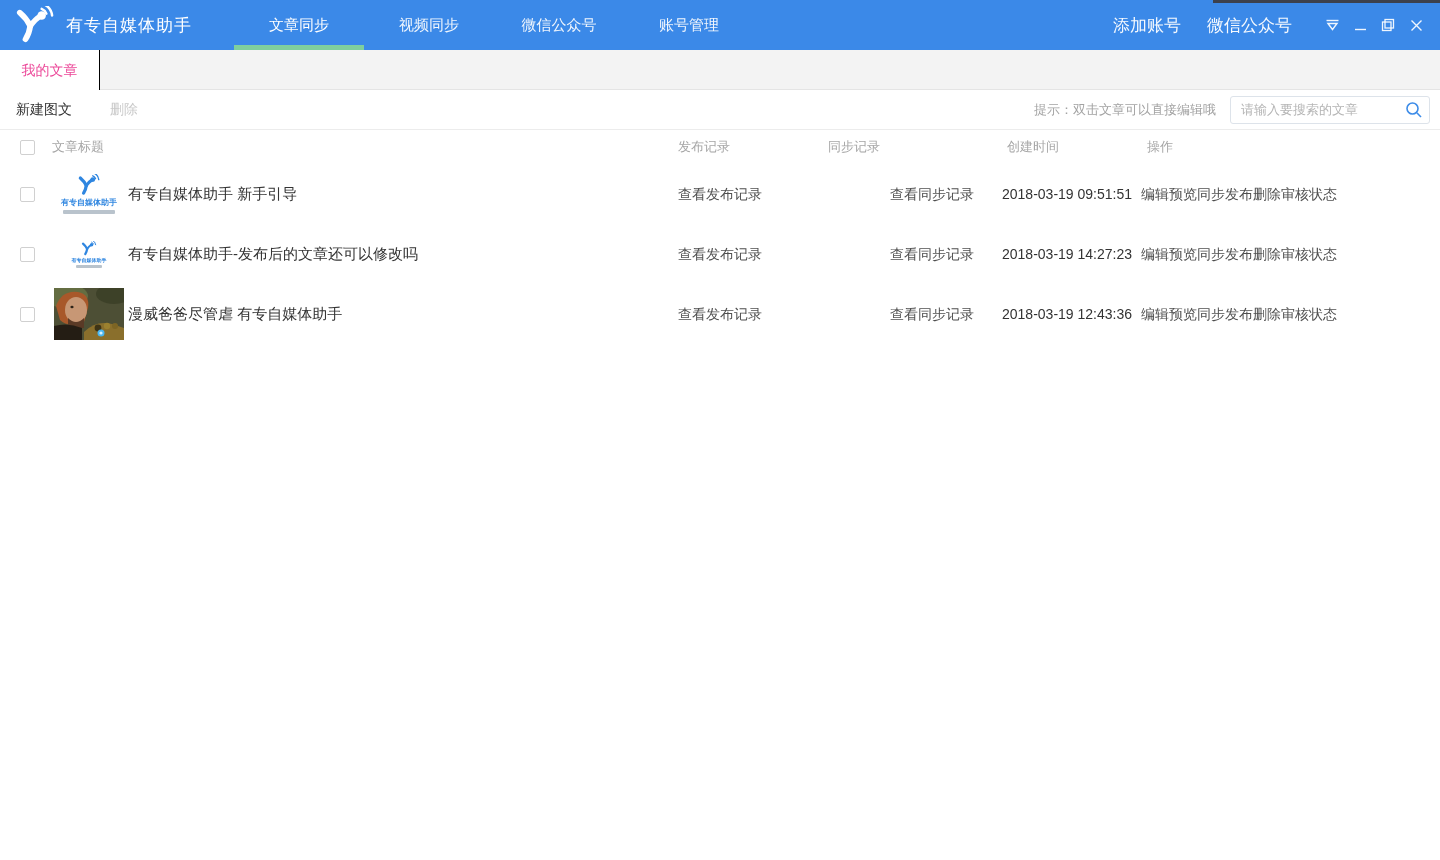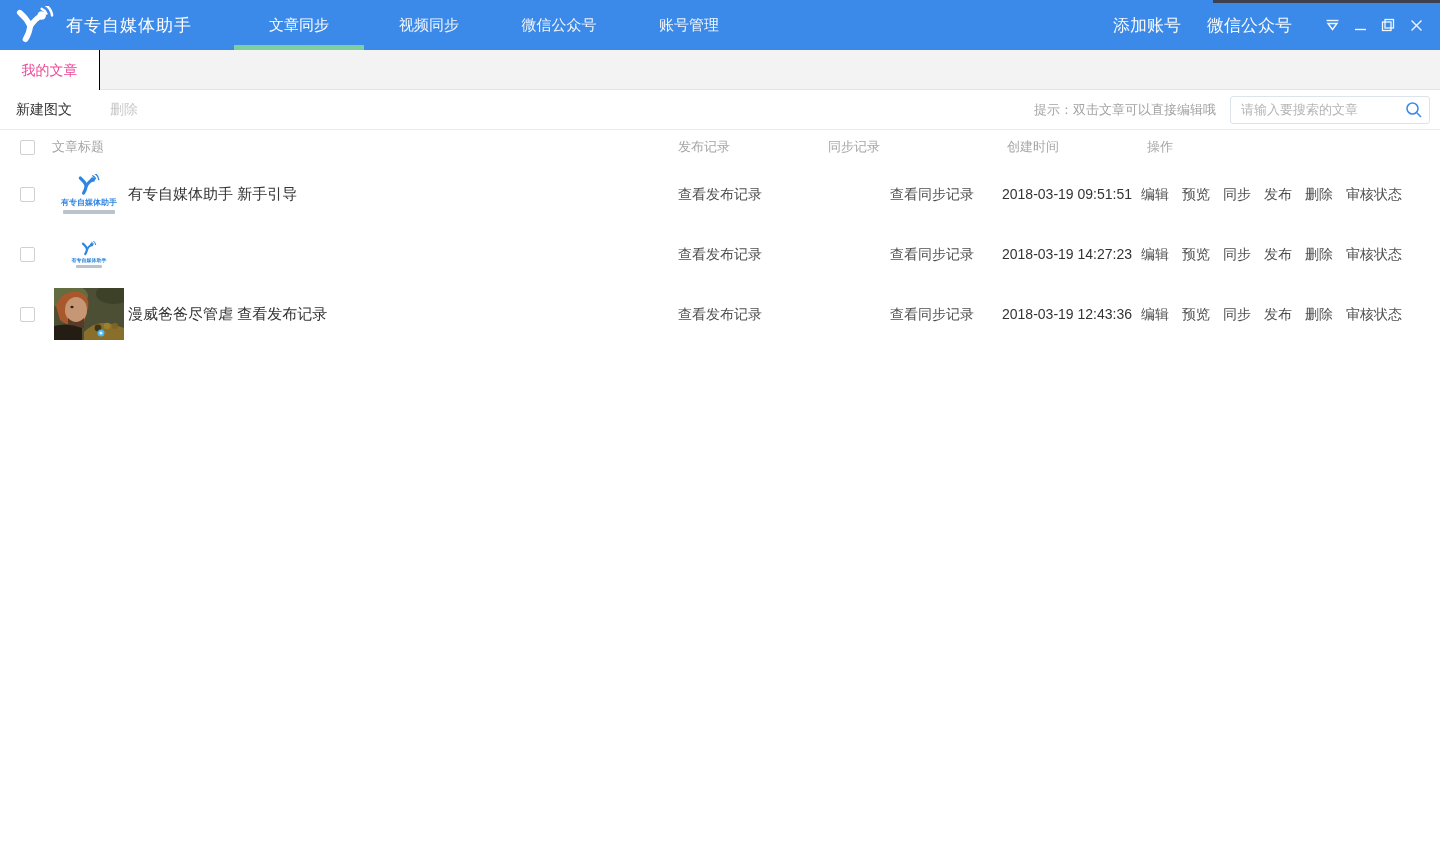--- a/index.html
+++ b/index.html
@@ -55,21 +55,21 @@
   .checkbox { position:absolute; left:20px; width:15px; height:15px; border:1px solid #d0d0d0;
               border-radius:2px; background:#fff; cursor:pointer; }
   .thead .checkbox { top:10px; }
   .trow { position:relative; height:60px; }
   .trow .checkbox { top:23px; }
   .cell { position:absolute; line-height:60px; font-size:14px; color:#4f4f4f; white-space:nowrap; }
   .cell.title { left:128px; font-size:15px; color:#333; }
   .cell.publish { left:678px; cursor:pointer; }
   .cell.sync { left:858px; cursor:pointer;margin-left:32px; }
   .cell.created { left:1002px; color:#333; }
-  .cell.actions { left:1141px; display:flex; gap:13px; }
+  .cell.actions { left:1141px; display:flex; }
   .action-link { cursor:pointer; color:#4f4f4f; }
 
   
   .thumb { position:absolute; top:4px; overflow:hidden; background:#fff; }
   .thumb.wide { left:54px; width:70px; height:52px; }
   .thumb.tall { left:68px; width:42px; height:52px; }
   .thumb.photo { left:54px; width:70px; height:52px; }
   .logo-thumb { display:flex; flex-direction:column; align-items:center; justify-content:center; height:100%; }
   .logo-thumb svg { color:#2f86e0; }
   .logo-thumb .ltext { color:#2f86e0; font-weight:bold; white-space:nowrap; }
@@ -203,20 +203,21 @@
             <path d="M19 21 Q18 29 14 35" stroke-width="6" stroke-linecap="round"></path>
             <path d="M19 21 Q24 14 29 11" stroke-width="5.5" stroke-linecap="round"></path>
             <circle cx="31" cy="10" r="4.5" fill="currentColor" stroke="none"></circle>
             <path d="M36 8 A9 9 0 0 0 31 3" stroke-width="2.6" stroke-linecap="round"></path>
             <path d="M42 10 A15 15 0 0 0 33 -2" stroke-width="2.6" stroke-linecap="round"></path>
           </svg>
           <div class="ltext">有专自媒体助手</div>
           <div class="ltag"></div>
         </div>
       </div>
+      <div class="cell title">有专自媒体助手-发布后的文章还可以修改吗</div>
       <div class="cell publish">查看发布记录</div>
       <div class="cell sync">查看同步记录</div>
       <div class="cell created">2018-03-19 14:27:23</div>
       <div class="cell actions">
         <span class="action-link">编辑</span>
         <span class="action-link">预览</span>
         <span class="action-link">同步</span>
         <span class="action-link">发布</span>
         <span class="action-link">删除</span>
         <span class="action-link">审核状态</span>
@@ -236,21 +237,21 @@
           <ellipse cx="18" cy="19" rx="1.6" ry="1.2" fill="#2e2318"></ellipse>
           <path d="M0 38 Q14 34 28 40 L28 52 L0 52 Z" fill="#241d14"></path>
           <path d="M30 44 Q42 32 58 36 L70 40 L70 52 L30 52 Z" fill="#8a6f2c"></path>
           <circle cx="44" cy="40" r="3.4" fill="#3e3416"></circle>
           <circle cx="53" cy="38" r="3.2" fill="#9c812f"></circle>
           <circle cx="61" cy="38" r="3" fill="#7d6524"></circle>
           <circle cx="47" cy="45" r="3.5" fill="#49b6f0"></circle>
           <circle cx="47" cy="45" r="1.6" fill="#d9f2ff"></circle>
         </svg>
       </div>
-      <div class="cell title">漫威爸爸尽管虐 查看发布记录</div>
+      <div class="cell title">漫威爸爸尽管虐 有专自媒体助手</div>
       <div class="cell publish">查看发布记录</div>
       <div class="cell sync">查看同步记录</div>
       <div class="cell created">2018-03-19 12:43:36</div>
       <div class="cell actions">
         <span class="action-link">编辑</span>
         <span class="action-link">预览</span>
         <span class="action-link">同步</span>
         <span class="action-link">发布</span>
         <span class="action-link">删除</span>
         <span class="action-link">审核状态</span>

